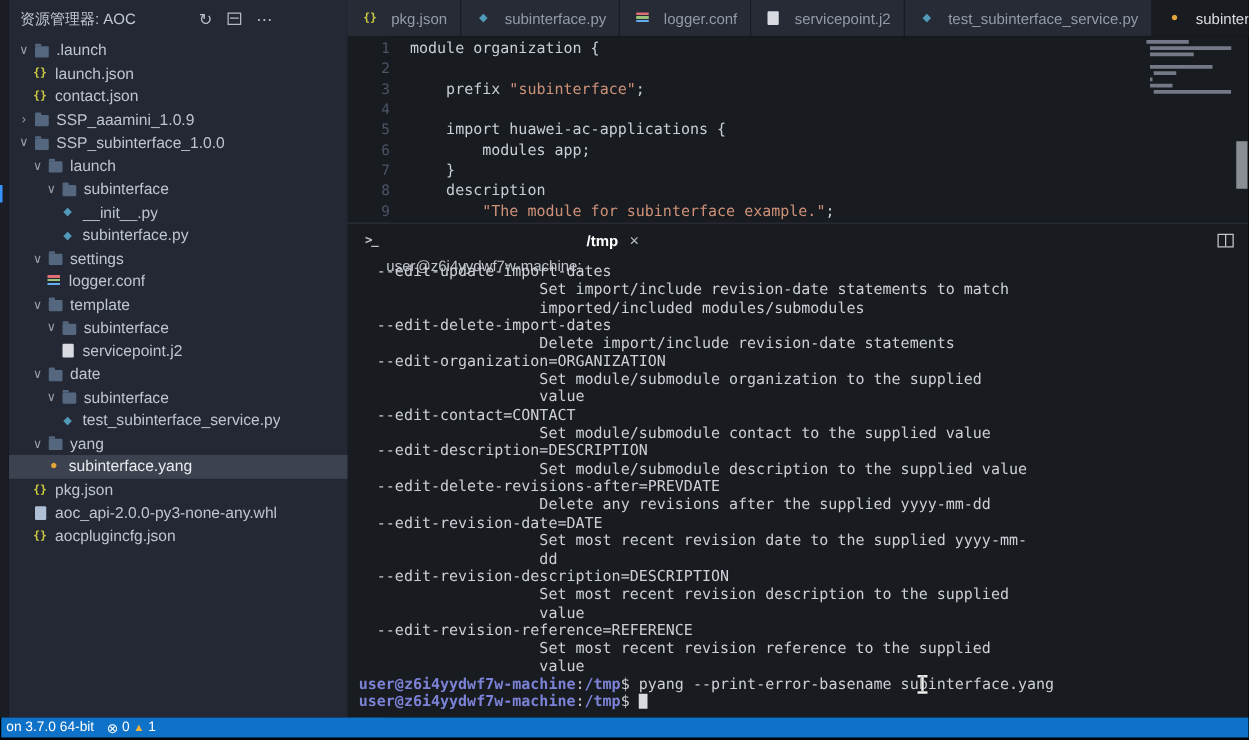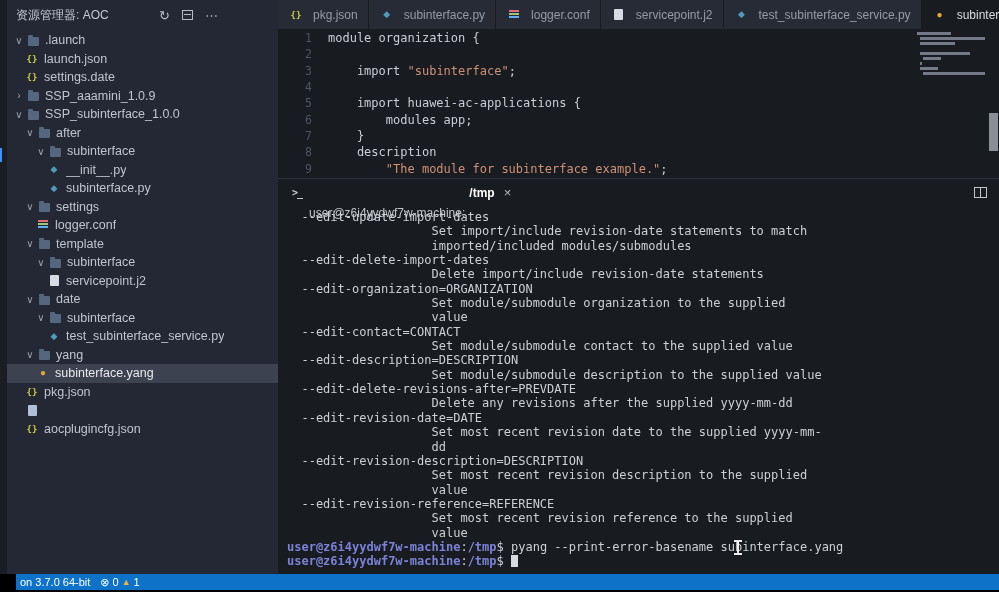--- a/index.html
+++ b/index.html
@@ -58,21 +58,21 @@
   .pt-path{color:#ffffff;font-weight:700;margin-left:4px;}
   .pt-close{margin-left:9px;color:#b9bdc4;font-size:13px;cursor:pointer;}
   .panel-split-icon{position:absolute;right:12px;top:8px;width:13px;height:11px;border:1px solid #c2c6cc;box-sizing:border-box;cursor:pointer;}
   .panel-split-icon::before{content:"";position:absolute;left:5px;top:0;width:1px;height:9px;background:#c2c6cc;}
   .term{position:absolute;left:9px;top:31px;right:4px;bottom:2px;font:12px/14.35px "DejaVu Sans Mono",monospace;color:#ccd0d6;white-space:pre;overflow:hidden;}
   .tline{height:14.35px;}
   .c-prompt{color:#7c82d6;font-weight:700;}
   .cursor{display:inline-block;width:7px;height:12px;background:#d7dbe0;vertical-align:-2px;}
 
   
-  .statusbar{position:absolute;left:16px;right:0;top:574px;height:16px;background:#0e72c8;display:flex;align-items:center;gap:10px;padding-left:4px;color:#fff;font-size:11px;}
+  .statusbar{position:absolute;left:1px;right:0;top:574px;height:16px;background:#0e72c8;display:flex;align-items:center;gap:10px;padding-left:4px;color:#fff;font-size:11px;}
   .sb-problems{display:flex;align-items:center;gap:3px;cursor:pointer;}
   .warn-tri{color:#f3b43c;font-size:9px;}
   .err-ico{font-size:11px;}
 
   
   .ibeam{position:absolute;left:734px;top:540px;width:8px;height:15px;pointer-events:none;z-index:50;}
   .ibeam i{position:absolute;background:#f0f0f0;box-shadow:0 0 1px #000;}
   .ibeam .v{left:3px;top:1px;width:2px;height:13px;}
   .ibeam .t{left:0;top:0;width:8px;height:2px;}
   .ibeam .b{left:0;bottom:0;width:8px;height:2px;}
@@ -105,42 +105,42 @@
         <div class="tree-row" style="padding-left: 17px;">
           <span class="ficon">
             <span class="i-json">{}</span>
           </span>
           <span class="tlabel">launch.json</span>
         </div>
         <div class="tree-row" style="padding-left: 17px;">
           <span class="ficon">
             <span class="i-json">{}</span>
           </span>
-          <span class="tlabel">settings.date</span>
+          <span class="tlabel">contact.json</span>
         </div>
         <div class="tree-row" style="padding-left: 6px;">
           <span class="chev">›</span>
           <span class="ficon">
             <span class="i-folder"></span>
           </span>
           <span class="tlabel">SSP_aaamini_1.0.9</span>
         </div>
         <div class="tree-row" style="padding-left: 6px;">
           <span class="chev">∨</span>
           <span class="ficon">
             <span class="i-folder"></span>
           </span>
           <span class="tlabel">SSP_subinterface_1.0.0</span>
         </div>
         <div class="tree-row" style="padding-left: 17px;">
           <span class="chev">∨</span>
           <span class="ficon">
             <span class="i-folder"></span>
           </span>
-          <span class="tlabel">after</span>
+          <span class="tlabel">launch</span>
         </div>
         <div class="tree-row" style="padding-left: 28px;">
           <span class="chev">∨</span>
           <span class="ficon">
             <span class="i-folder"></span>
           </span>
           <span class="tlabel">subinterface</span>
         </div>
         <div class="tree-row" style="padding-left: 39px;">
           <span class="ficon">
@@ -223,20 +223,21 @@
         <div class="tree-row" style="padding-left: 17px;">
           <span class="ficon">
             <span class="i-json">{}</span>
           </span>
           <span class="tlabel">pkg.json</span>
         </div>
         <div class="tree-row" style="padding-left: 17px;">
           <span class="ficon">
             <span class="i-whl"></span>
           </span>
+          <span class="tlabel">aoc_api-2.0.0-py3-none-any.whl</span>
         </div>
         <div class="tree-row" style="padding-left: 17px;">
           <span class="ficon">
             <span class="i-json">{}</span>
           </span>
           <span class="tlabel">aocplugincfg.json</span>
         </div>
       </div>
   </div>
 
@@ -283,21 +284,21 @@
     <div class="code">
         <div class="cl">
           <span class="gut">1</span>
           <span class="ct"><span>module organization {</span></span>
         </div>
         <div class="cl">
           <span class="gut">2</span>
         </div>
         <div class="cl">
           <span class="gut">3</span>
-          <span class="ct"><span>    import </span><span class="str">"subinterface"</span><span>;</span></span>
+          <span class="ct"><span>    prefix </span><span class="str">"subinterface"</span><span>;</span></span>
         </div>
         <div class="cl">
           <span class="gut">4</span>
           <span class="ct"></span>
         </div>
         <div class="cl">
           <span class="gut">5</span>
           <span class="ct"><span>    import huawei-ac-applications {</span></span>
         </div>
         <div class="cl">

